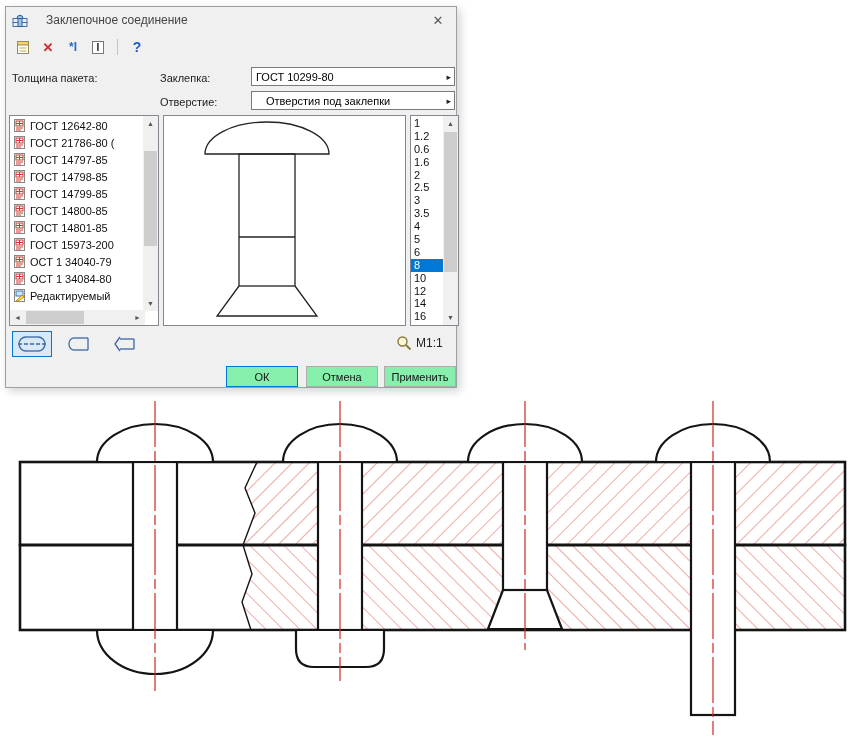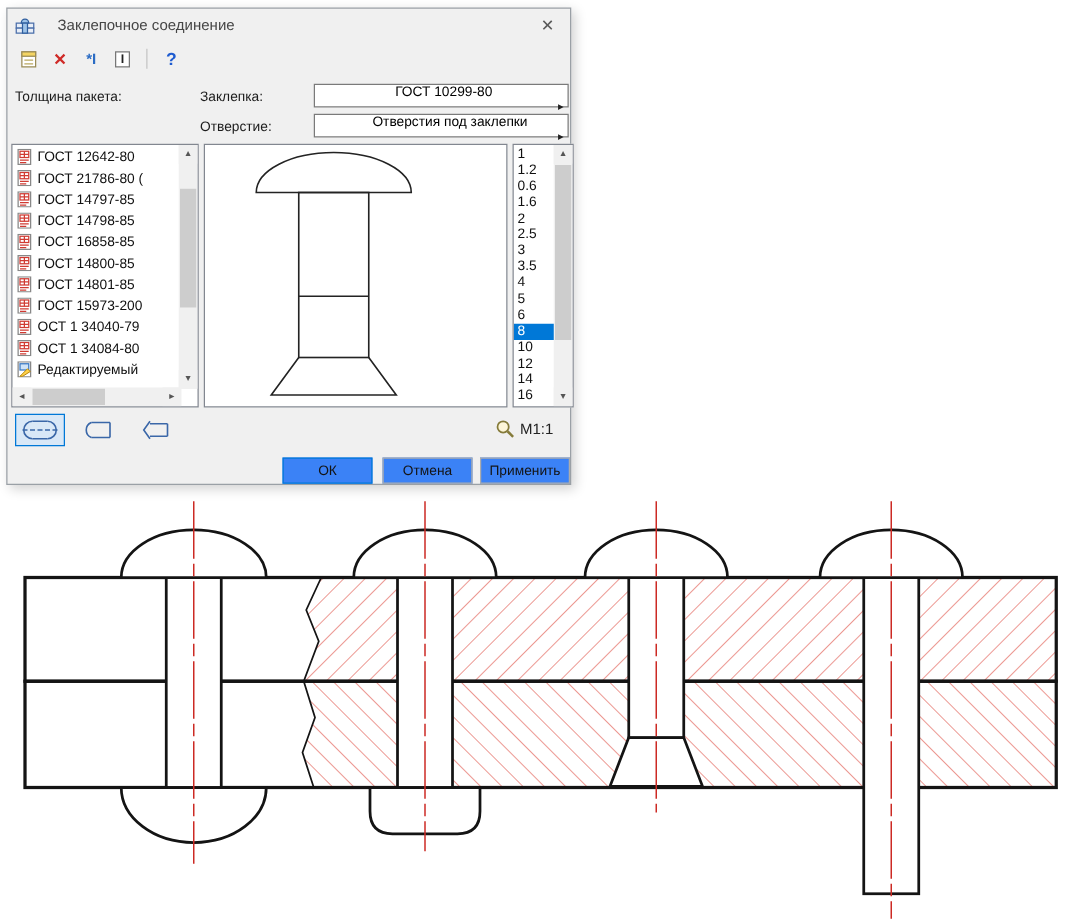--- a/index.html
+++ b/index.html
@@ -34,21 +34,21 @@
   .fld-label { position:absolute; font-size:11px; color:#1c1c1c; }
   .lbl-thickness { left:6px;  top:65px; }
   .lbl-rivet     { left:154px; top:65px; }
   .lbl-hole      { left:154px; top:89px; }
 
   .txt-input { position:absolute; left:3px; top:84px; width:149px; height:19px;
                border:1px solid #7a7a7a; background:#fff; font-size:11px;
                padding:0 3px; font-family:"Liberation Sans", sans-serif; }
   .combo { position:absolute; width:204px; height:19px; background:#fff;
            border:1px solid #7a7a7a; display:flex; align-items:center;
-           font-size:11px; padding-left:4px;flex-direction:column; }
+           font-size:11px; padding-left:4px; }
   .combo-rivet { left:245px; top:60px; }
   .combo-hole  { left:245px; top:84px;padding-left:14px; }
   .combo-arrow { margin-left:auto; padding-right:3px; font-size:9px; color:#222; }
 
   
   .std-list { position:absolute; left:3px; top:108px; width:150px; height:211px;
               background:#fff; border:1px solid #828790; overflow:hidden; }
   .std-items { position:absolute; left:0; top:1px; width:134px; height:239px;
                overflow:hidden; }
   .list-item { height:17px; display:flex; align-items:center; gap:4px;
@@ -88,21 +88,21 @@
               display:flex; align-items:center; justify-content:center;
               border:1px solid transparent; }
   .type-btn.selected { background:#d9e8f7; border:1px solid var(--accent); }
   .type-1 { left:6px; } .type-2 { left:52px; } .type-3 { left:98px; }
   .tglyph { fill:none; stroke:#3a67a8; stroke-width:1.3; }
 
   .scale-box { position:absolute; left:390px; top:328px; display:flex;
                align-items:center; gap:4px; }
   .scale-label { font-size:12px; color:#222; }
 
-  .btn { position:absolute; top:359px; width:72px; height:21px; background:#3b82f6;
+  .btn { position:absolute; top:359px; width:72px; height:21px; background:#86efac;
          border:1px solid #acacac; font-size:11px; color:#141414;
          display:flex; align-items:center; justify-content:center; }
   .btn-ok { left:220px; border:1px solid var(--accent); }
   .btn-cancel { left:300px; }
   .btn-apply { left:378px; }
 
   
   .drawing-wrap { position:absolute; left:0; top:398px; width:864px; height:340px; }
   .thick { fill:none; stroke:#141414; stroke-width:2.6; }
   .rivet { fill:#fff; stroke:#141414; stroke-width:2.2; }
@@ -215,21 +215,21 @@
           </div>
           <div class="list-item">
             <span class="li-icon"><svg width="13" height="13" viewBox="0 0 13 13">
                 <rect x="1.5" y="0.5" width="10" height="12" fill="#fff" stroke="#888"></rect>
                 <rect x="3" y="2" width="7" height="5" fill="none" stroke="#d03a32"></rect>
                 <line x1="3" y1="4.5" x2="10" y2="4.5" stroke="#d03a32"></line>
                 <line x1="6.5" y1="2" x2="6.5" y2="7" stroke="#d03a32"></line>
                 <line x1="3" y1="9" x2="10" y2="9" stroke="#d03a32"></line>
                 <line x1="3" y1="11" x2="8" y2="11" stroke="#d03a32"></line>
               </svg></span>
-            <span>ГОСТ 16858-85</span>
+            <span>ГОСТ 14799-85</span>
           </div>
           <div class="list-item">
             <span class="li-icon"><svg width="13" height="13" viewBox="0 0 13 13">
                 <rect x="1.5" y="0.5" width="10" height="12" fill="#fff" stroke="#888"></rect>
                 <rect x="3" y="2" width="7" height="5" fill="none" stroke="#d03a32"></rect>
                 <line x1="3" y1="4.5" x2="10" y2="4.5" stroke="#d03a32"></line>
                 <line x1="6.5" y1="2" x2="6.5" y2="7" stroke="#d03a32"></line>
                 <line x1="3" y1="9" x2="10" y2="9" stroke="#d03a32"></line>
                 <line x1="3" y1="11" x2="8" y2="11" stroke="#d03a32"></line>
               </svg></span>

